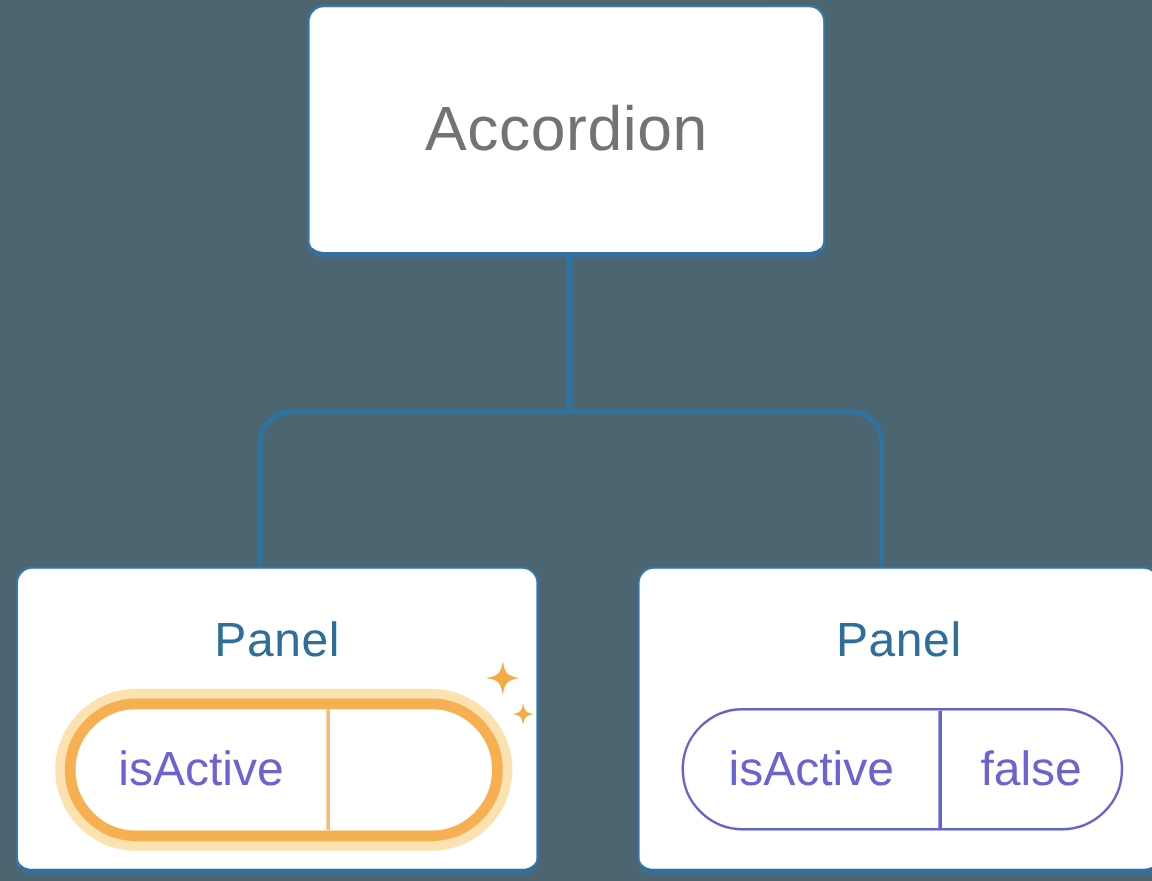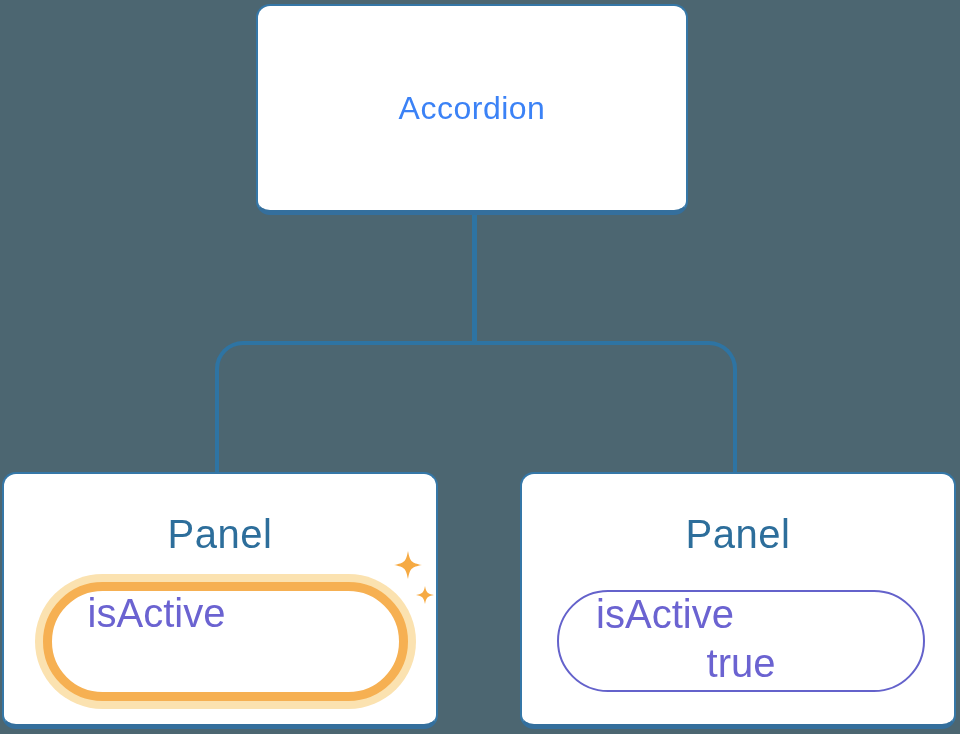--- a/index.html
+++ b/index.html
@@ -36,28 +36,28 @@
     border: 2.5px solid #3577A7;
     border-bottom: 5px solid #346F9D;
     border-radius: 14px;
   }
   .node-root {
     left: 256px; top: 4px;
     width: 432px; height: 211px;
     display: flex; align-items: center; justify-content: center;
   }
   .node-label {
-    font-size: 32px;
+    font-size: 52px;
     font-weight: 500;
     letter-spacing: 0.5px;
-    color: #3b82f6;
+    color: #737373;
   }
   .panel {
     top: 472px;
-    width: 436px; height: 257px;
+    width: 436px; height: 257px; margin-left: 11px;
   }
   .panel-left  { left: 2px; }
   .panel-right { left: 520px; }
   .panel-title {
     position: absolute;
     top: 36px; left: 0;
     width: 100%;
     text-align: center;
     line-height: 48px;
     font-size: 40px;
@@ -68,21 +68,20 @@
 
   
   .pill {
     position: absolute;
     box-sizing: border-box;
     display: flex;
     align-items: stretch;
     background: #FFFFFF;
     border-radius: 999px;
     overflow: hidden;
-    flex-direction: column;
   }
   .pill-active {
     left: 39px; top: 108px;
     width: 365px; height: 119px;
     border: 9px solid #F6B052;
     box-shadow: 0 0 0 8px #FBE2B0;
   }
   .pill-inactive {
     left: 35px; top: 116px;
     width: 368px; height: 102px;
@@ -138,17 +137,17 @@
       <path d="M33 36 C34.3 42.5 35.3 43.7 42 45 C35.3 46.3 34.3 47.5 33 54 C31.7 47.5 30.7 46.3 24 45 C30.7 43.7 31.7 42.5 33 36 Z" fill="#F6AA43"></path>
     </svg>
   </div>
 
   <div class="node panel panel-right">
     <div class="panel-title">Panel</div>
 
     <div class="pill pill-inactive">
       <span class="pill-cell cell-key">isActive</span>
       <span class="divider divider-inactive"></span>
-      <span class="pill-cell cell-value">true</span>
+      <span class="pill-cell cell-value">false</span>
     </div>
   </div>
 
 </div>
 
 </body></html>

